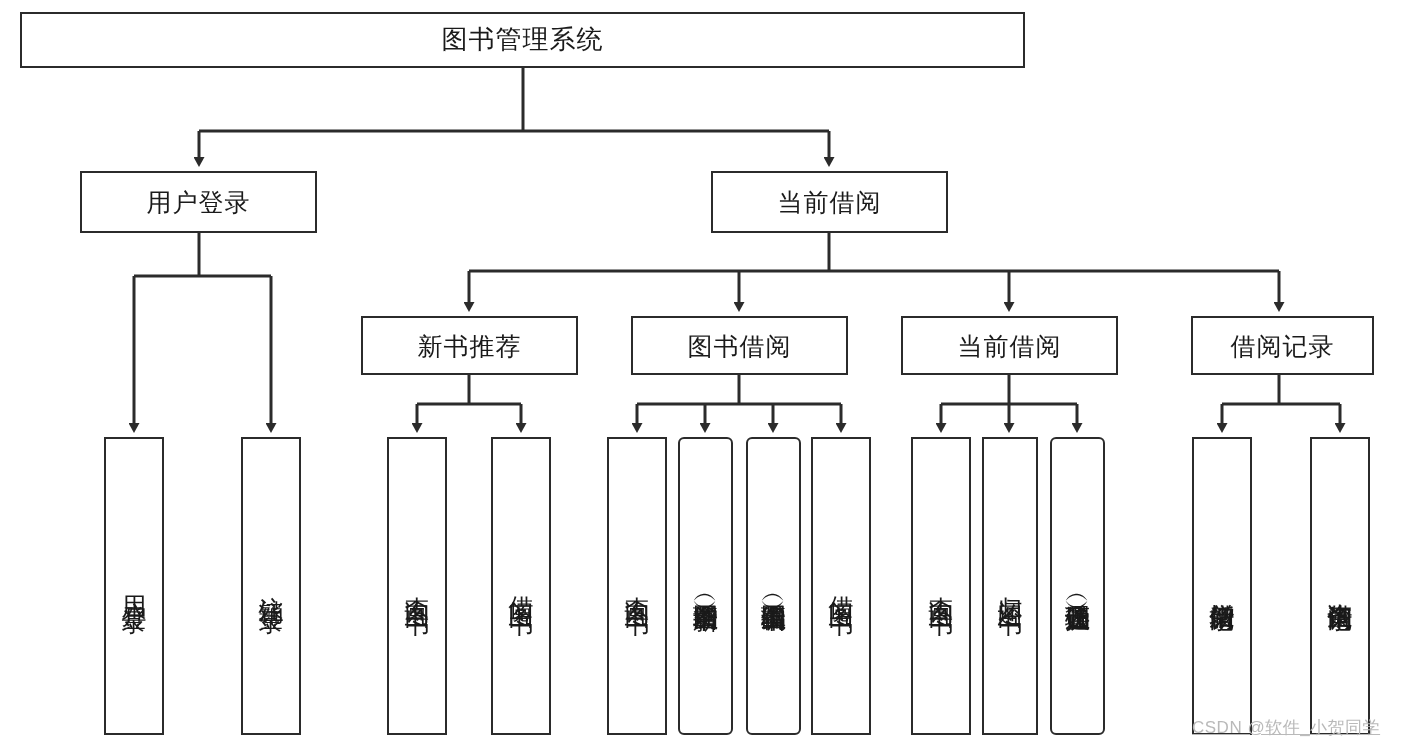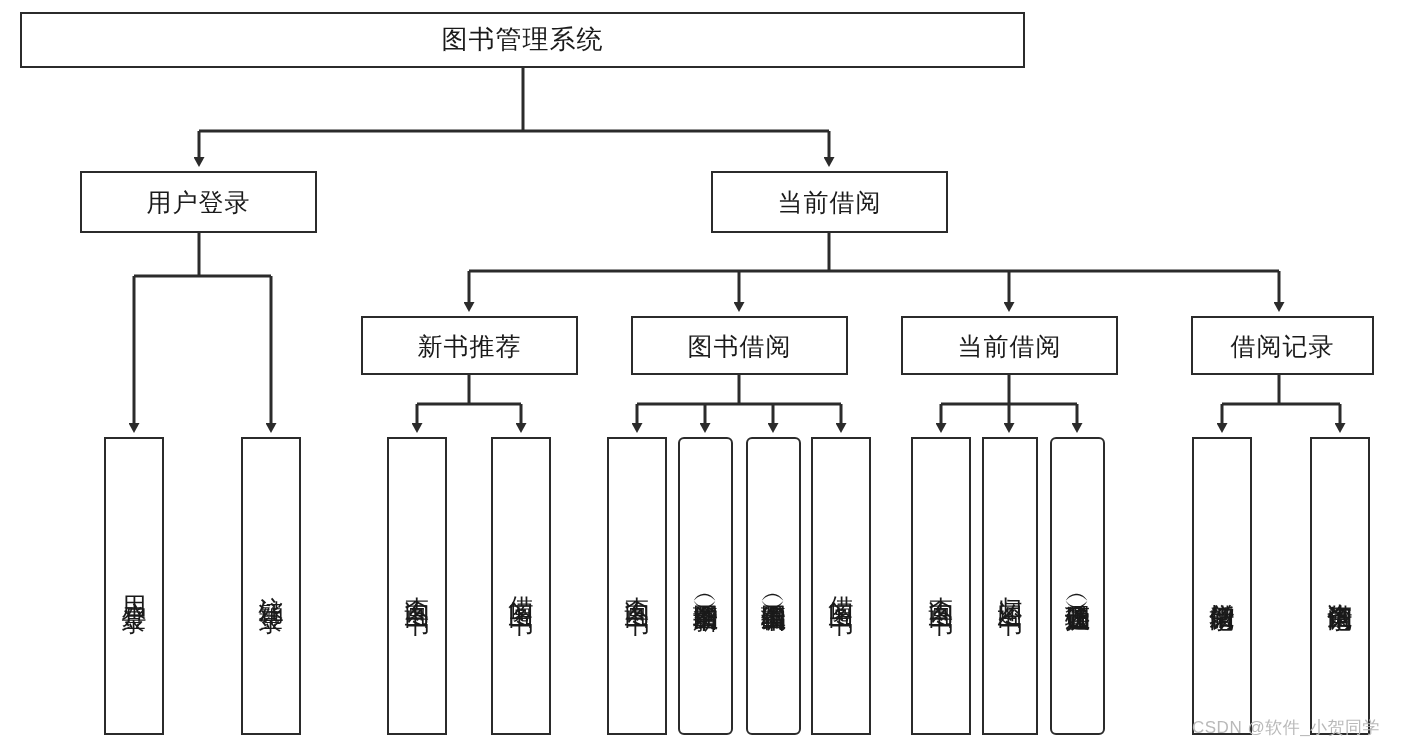--- a/index.html
+++ b/index.html
@@ -206,15 +206,15 @@
   </div>
 
   <div class="node vert" style="left:1192px; top:437px; width:60px; height:298px;">
     <span class="lbl" style="letter-spacing:1px; max-height:290px;">新增借阅记录</span>
   </div>
 
   <div class="node vert" style="left:1310px; top:437px; width:60px; height:298px;">
     <span class="lbl" style="letter-spacing:1px; max-height:290px;">查询借阅记录</span>
   </div>
 
-  <div class="watermark" style="left:1192px; top:716px;">CSDN @软件_小贺同学</div>
+  <div class="watermark" style="left:1192px; top:716px;text-decoration:underline;">CSDN @软件_小贺同学</div>
 
 </div>
 
 </body></html>

